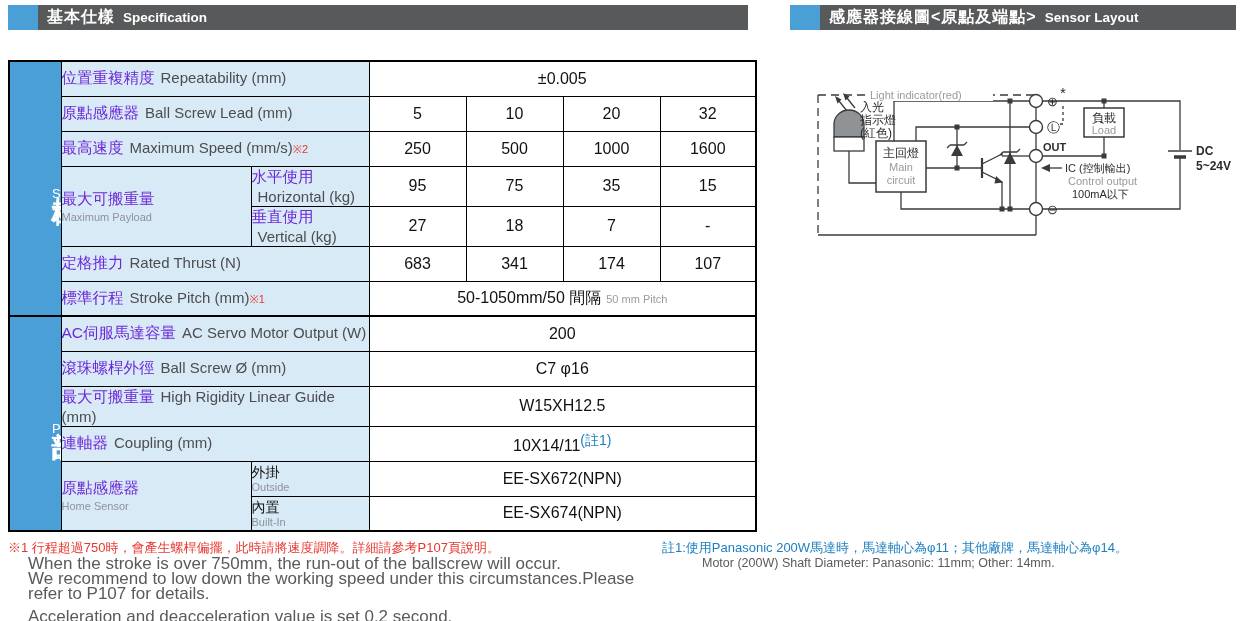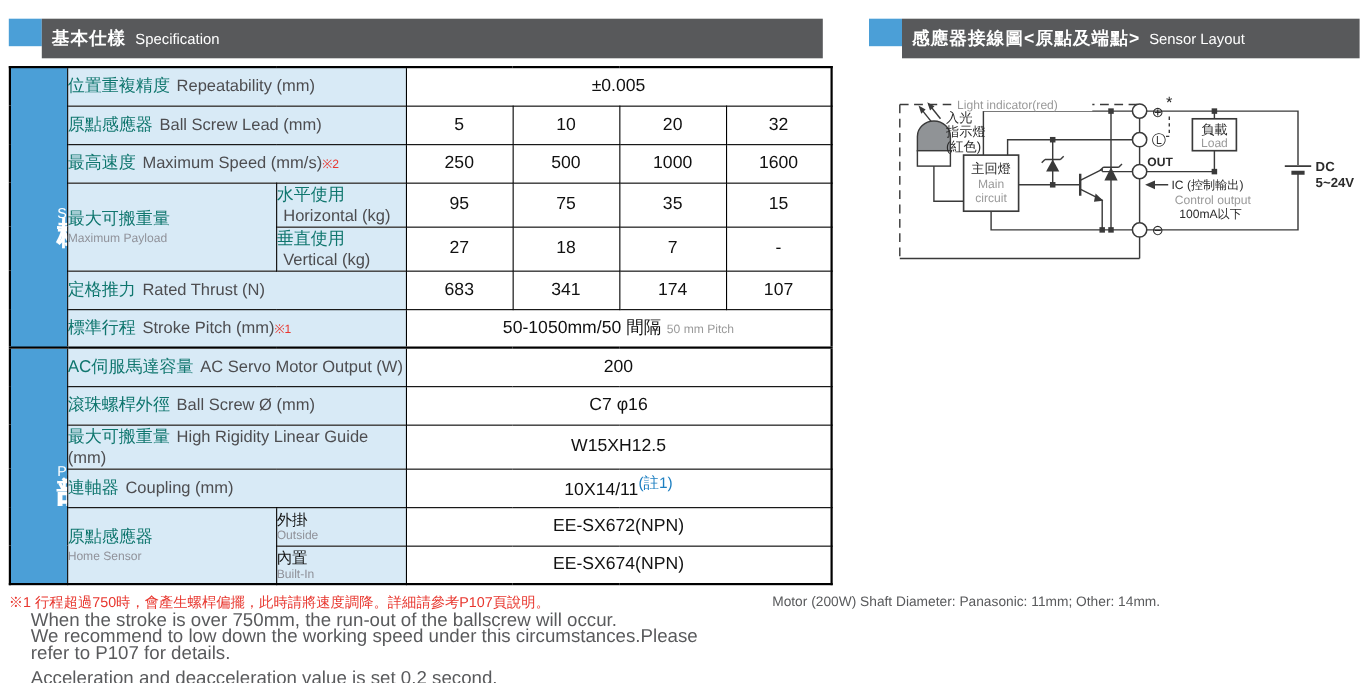--- a/index.html
+++ b/index.html
@@ -1,35 +1,35 @@
 <!DOCTYPE html>
 <html><head>
 <meta charset="utf-8">
 <style>
   html,body{margin:0;padding:0;}
   body{font-family:"Liberation Sans", sans-serif; background:#ffffff;}
   .page{position:relative;width:1244px;height:621px;background:#fff;overflow:hidden;color:#1a1a1a;}
 
   
-  .section-header{position:absolute;top:17px;height:36px;display:flex;}
+  .section-header{position:absolute;top:5px;height:25px;display:flex;}
   .hdr-square{width:30px;height:25px;background:#4B9FD7;flex:0 0 auto;}
   .hdr-bar{flex:1;background:#58595B;color:#fff;display:flex;align-items:center;padding-left:9px;gap:8px;}
   .hdr-zh{font-size:16px;font-weight:700;letter-spacing:1px;}
-  .hdr-en{font-size:13.5px;font-weight:400;}
+  .hdr-en{font-size:13.5px;font-weight:700;}
 
   
   table.spec{position:absolute;left:8px;top:60px;border-collapse:collapse;table-layout:fixed;width:747px;border:2px solid #000;}
   table.spec td{border:1.5px solid #000;padding:0;vertical-align:middle;overflow:hidden;}
   table.spec tr{height:35px;}
   td.band{background:#4B9FD7;color:#fff;text-align:center;}
   .band-wrap{display:flex;flex-direction:column;align-items:flex-start;justify-content:center;gap:4px;padding-left:42px;}
   .band-zh{writing-mode:vertical-rl;text-orientation:upright;font-size:26px;font-weight:700;letter-spacing:3px;line-height:1;}
   .band-en{font-size:13px;font-weight:400;}
   td.lbl{background:#D8EAF6;padding-left:10px;text-align:left;}
-  .zh{font-size:15.5px;color:#0f766e;text-align:center;}
+  .zh{font-size:15.5px;color:#6d28d9;text-align:center;}
   .zh-sm{font-size:14px;color:#111;display:block;line-height:15px;margin-top:2px;}
   .en-inline{font-size:15px;color:#4d4d50;margin-left:6px;}
   .en-sub{display:block;font-size:11px;color:#90929a;line-height:13px;margin-top:1px;}
   .red-note{font-size:11px;color:#E8372F;}
   td.val{background:#fff;text-align:center;font-size:16px;color:#111;}
   .pitch-en{font-size:11px;color:#9a9a9a;margin-left:5px;}
   sup.blue-note{color:#1D7FC1;font-size:14px;}
   tr.sect-start td{border-top:2.5px solid #000;}
 
   
@@ -295,16 +295,17 @@
 
   <div class="fn-left">
     <div class="fn-red">※1 行程超過750時，會產生螺桿偏擺，此時請將速度調降。詳細請參考P107頁說明。</div>
     <div class="fn-en">When the stroke is over 750mm, the run-out of the ballscrew will occur.</div>
     <div class="fn-en">We recommend to low down the working speed under this circumstances.Please refer to P107 for details.</div>
     <div class="fn-gap"></div>
     <div class="fn-en">Acceleration and deacceleration value is set 0.2 second.</div>
   </div>
 
   <div class="fn-right">
+    <div class="fn-blue">註1:使用Panasonic 200W馬達時，馬達軸心為φ11；其他廠牌，馬達軸心為φ14。</div>
     <div class="fn-en2">Motor (200W) Shaft Diameter: Panasonic: 11mm; Other: 14mm.</div>
   </div>
 
 </div>
 
 </body></html>

